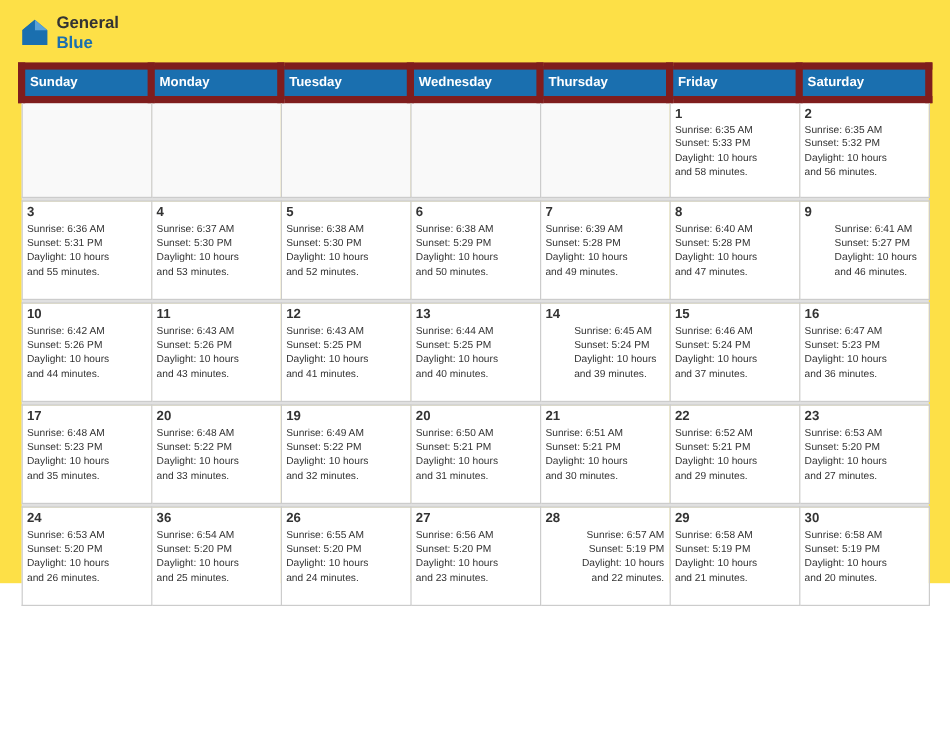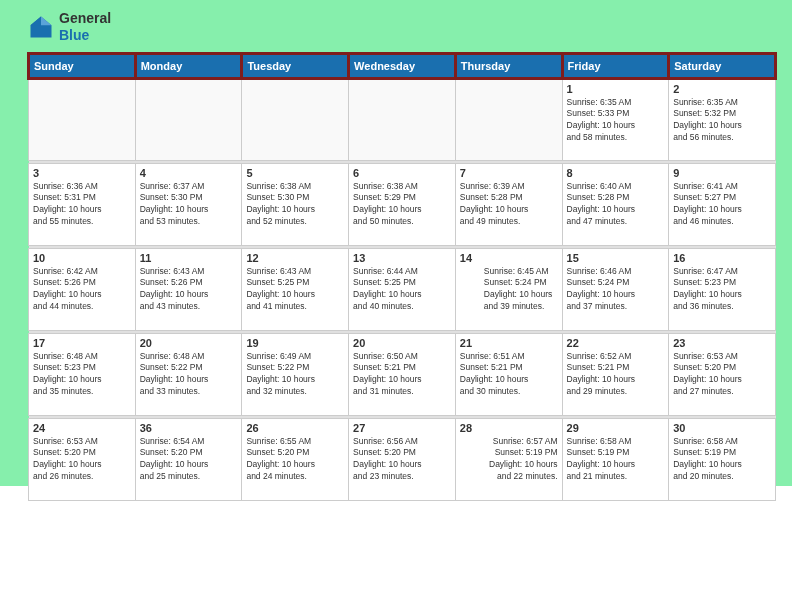--- a/index.html
+++ b/index.html
@@ -6,22 +6,22 @@
     body {
       font-family: Arial, sans-serif;
       background: #fff;
       width: 792px;
       height: 612px;
       overflow: hidden;
     }
     .page {
       width: 792px;
       height: 486px;
-      background: #86efac;
-      padding: 10px 15px 10px 27px;
+      background: #fde047;
+      padding: 10px 15px 10px 15px;
     }
     .header {
       display: flex;
       justify-content: space-between;
       align-items: flex-start;
       margin-bottom: 8px;
     }
     .logo {
       display: flex;
       align-items: center;
@@ -55,21 +55,21 @@
       border-collapse: collapse;
       table-layout: fixed;
     }
     .calendar th {
       background: #1a6faf;
       color: #fff;
       font-size: 11px;
       font-weight: bold;
       padding: 5px 4px;
       text-align: left;
-      border: 3px solid #7f1d1d;
+      border: 6px solid #7f1d1d;
     }
     .calendar td {
       border: 1px solid #ccc;
       vertical-align: top;
       padding: 3px 4px;
       font-size: 9px;
       color: #333;
       height: 82px;
       background: #fff;
     }
@@ -182,21 +182,21 @@
           </td>
           <td>
             <span class="day-num">8</span>
             <div class="day-info" style="white-space: pre-line;">Sunrise: 6:40 AM
 Sunset: 5:28 PM
 Daylight: 10 hours
 and 47 minutes.</div>
           </td>
           <td>
             <span class="day-num">9</span>
-            <div class="day-info" style="white-space: pre-line;">Sunrise: 6:41 AM
+            <div class="day-info" style="white-space: pre-line; margin-left: 25px;">Sunrise: 6:41 AM
 Sunset: 5:27 PM
 Daylight: 10 hours
 and 46 minutes.</div>
           </td>
         </tr>
         <tr>
           <td colspan="7" style="height: 3px; background: rgb(224, 224, 224); padding: 0px; border: none;"></td>
         </tr>
         <tr>
           <td>

